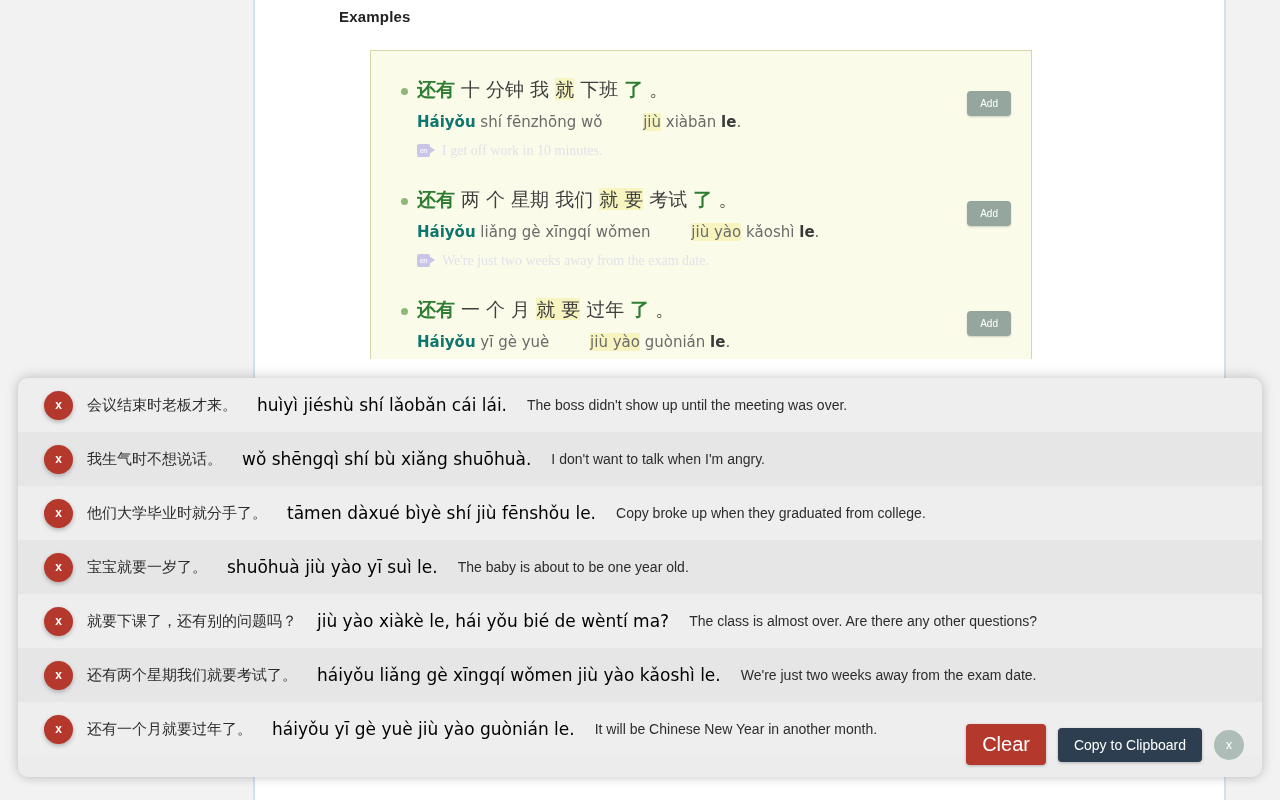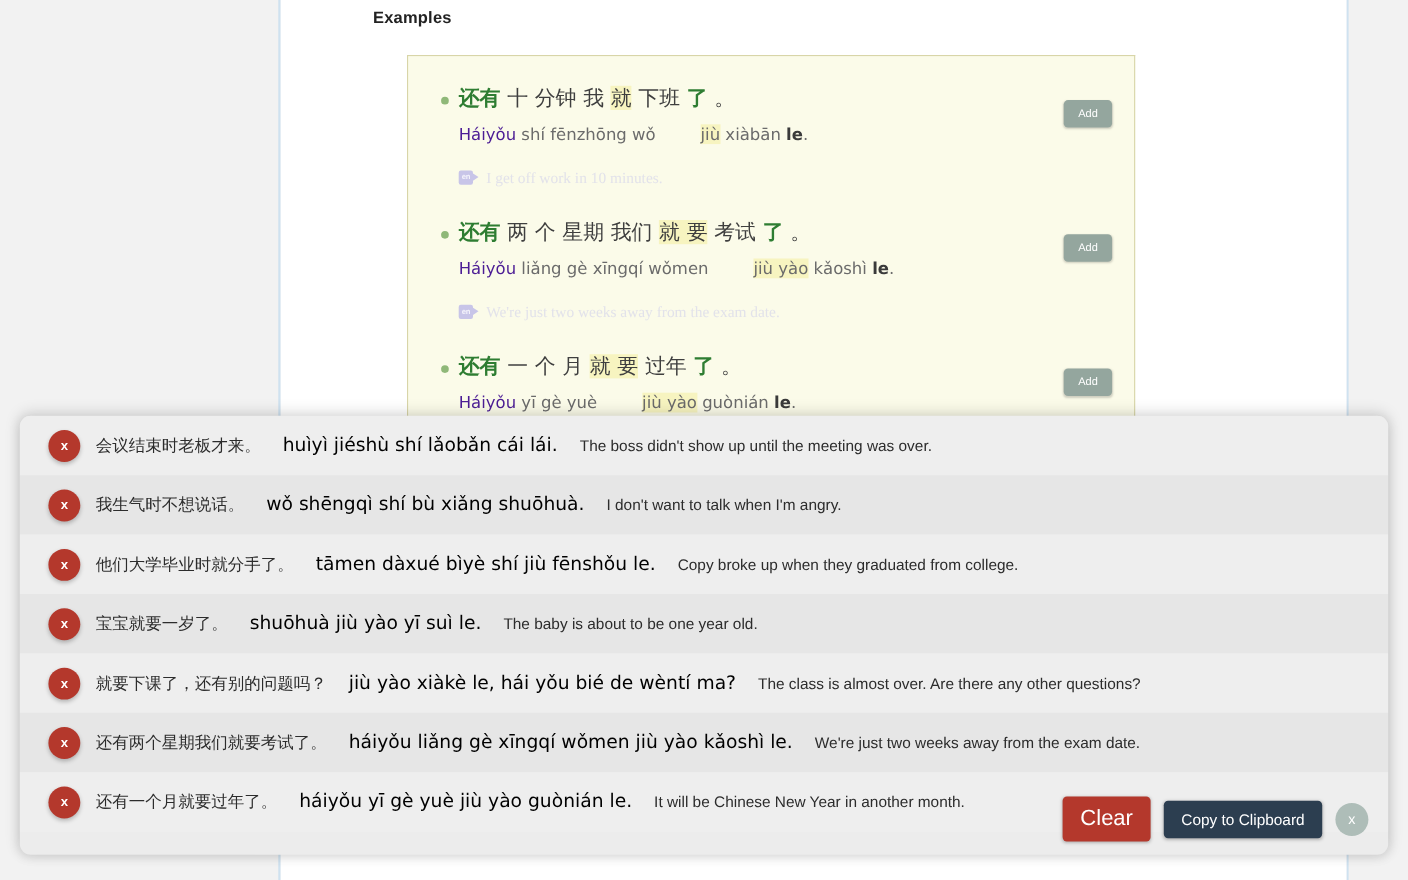--- a/index.html
+++ b/index.html
@@ -56,25 +56,25 @@
     white-space: nowrap;
   }
   .hanzi .kw { color: #2e7d32; font-weight: bold; }
   .hanzi .hl { background: #f7f4c0; color: #3f3f3f; }
   .pinyin {
     margin-top: 8px;
     font-size: 15px; line-height: 22px; color: #6b6b6b;
     font-family: "DejaVu Sans", "Liberation Sans", sans-serif;
     white-space: nowrap;
   }
-  .pinyin .kw { color: #4c1d95; font-weight: normal; text-align: center; }
+  .pinyin .kw { color: #0f766e; font-weight: bold; text-align: center; }
   .pinyin .bld { color: #3a3a3a; font-weight: bold; }
   .pinyin .hl { background: #f7f4c0; margin-left: 36px; }
   .english {
-    margin-top: 20px;
+    margin-top: 8px;
     font-size: 14px; line-height: 20px;
     color: #e2e2ea;
     font-family: "Liberation Serif", serif;
     white-space: nowrap;
   }
   .en-badge {
     display: inline-block; vertical-align: -2px;
     margin-right: 6px;
     width: 19px; height: 13px;
     position: relative;

